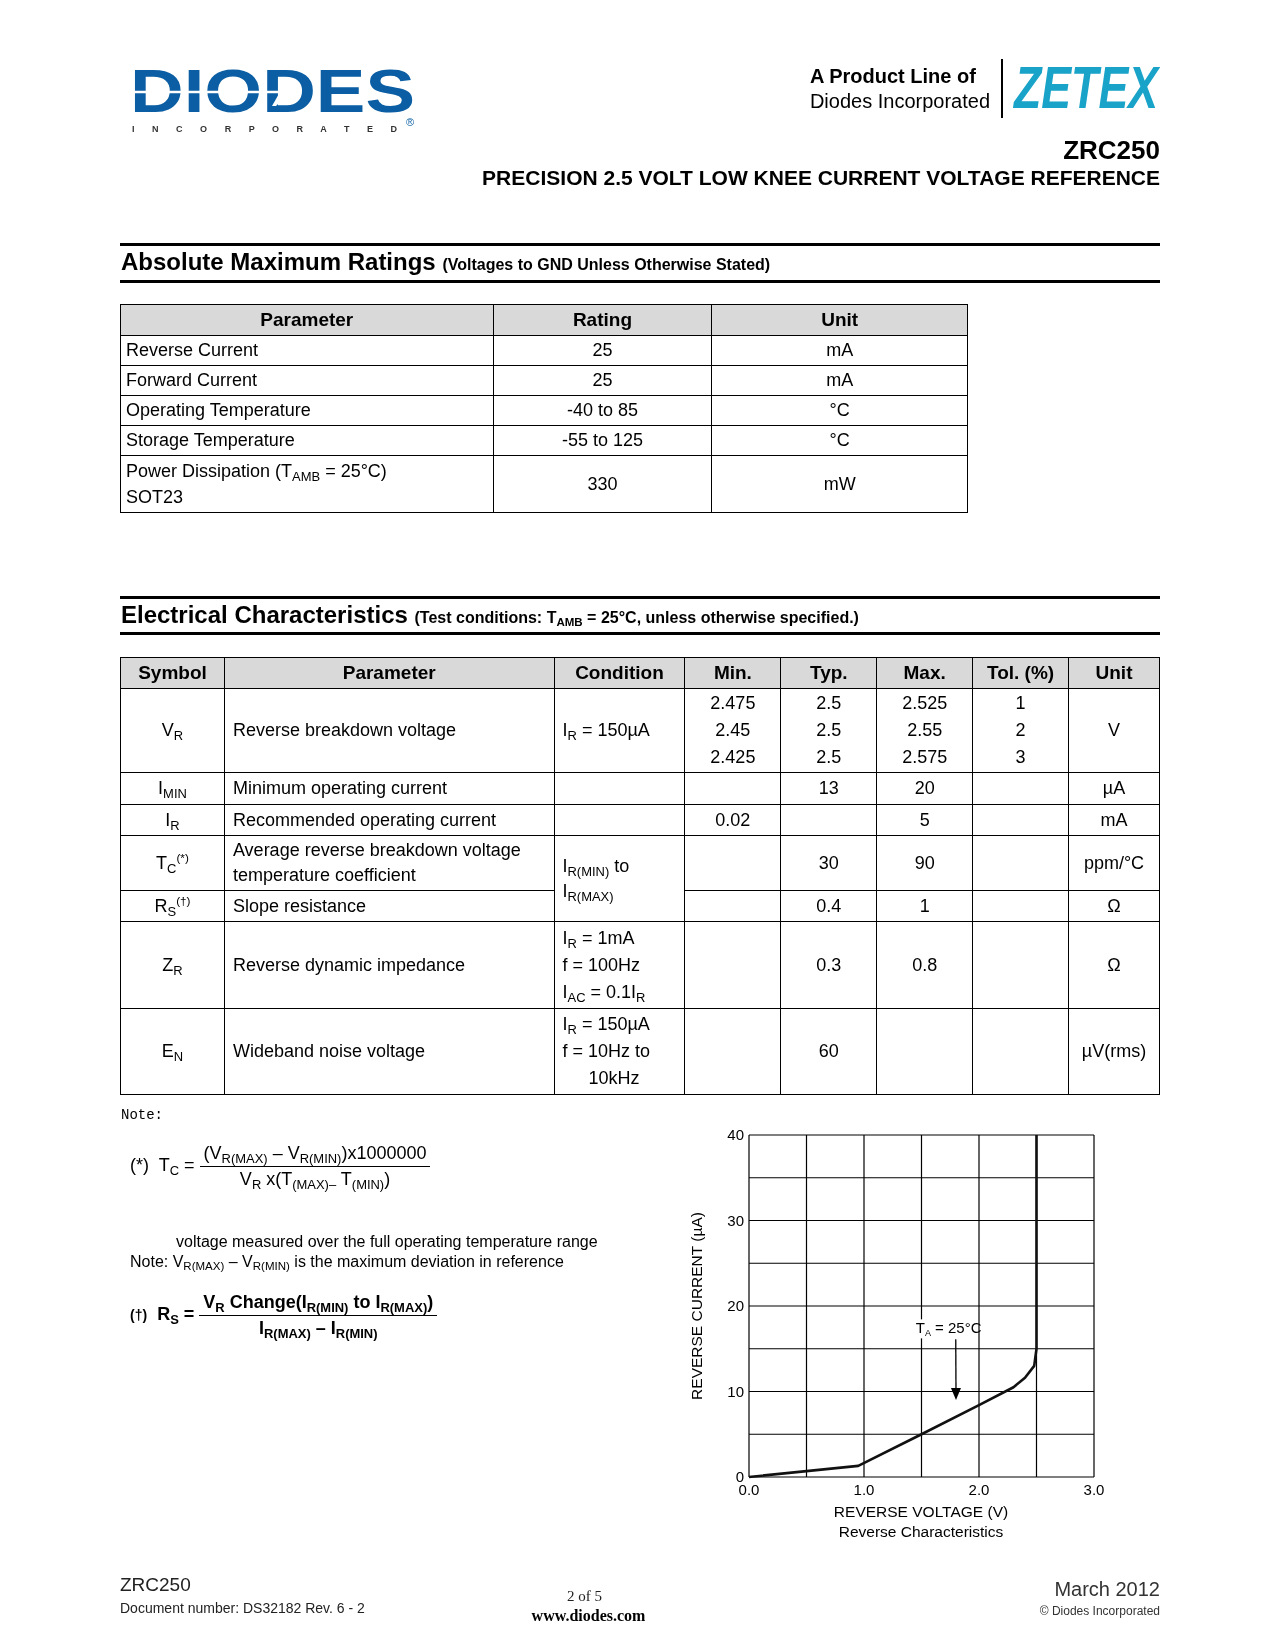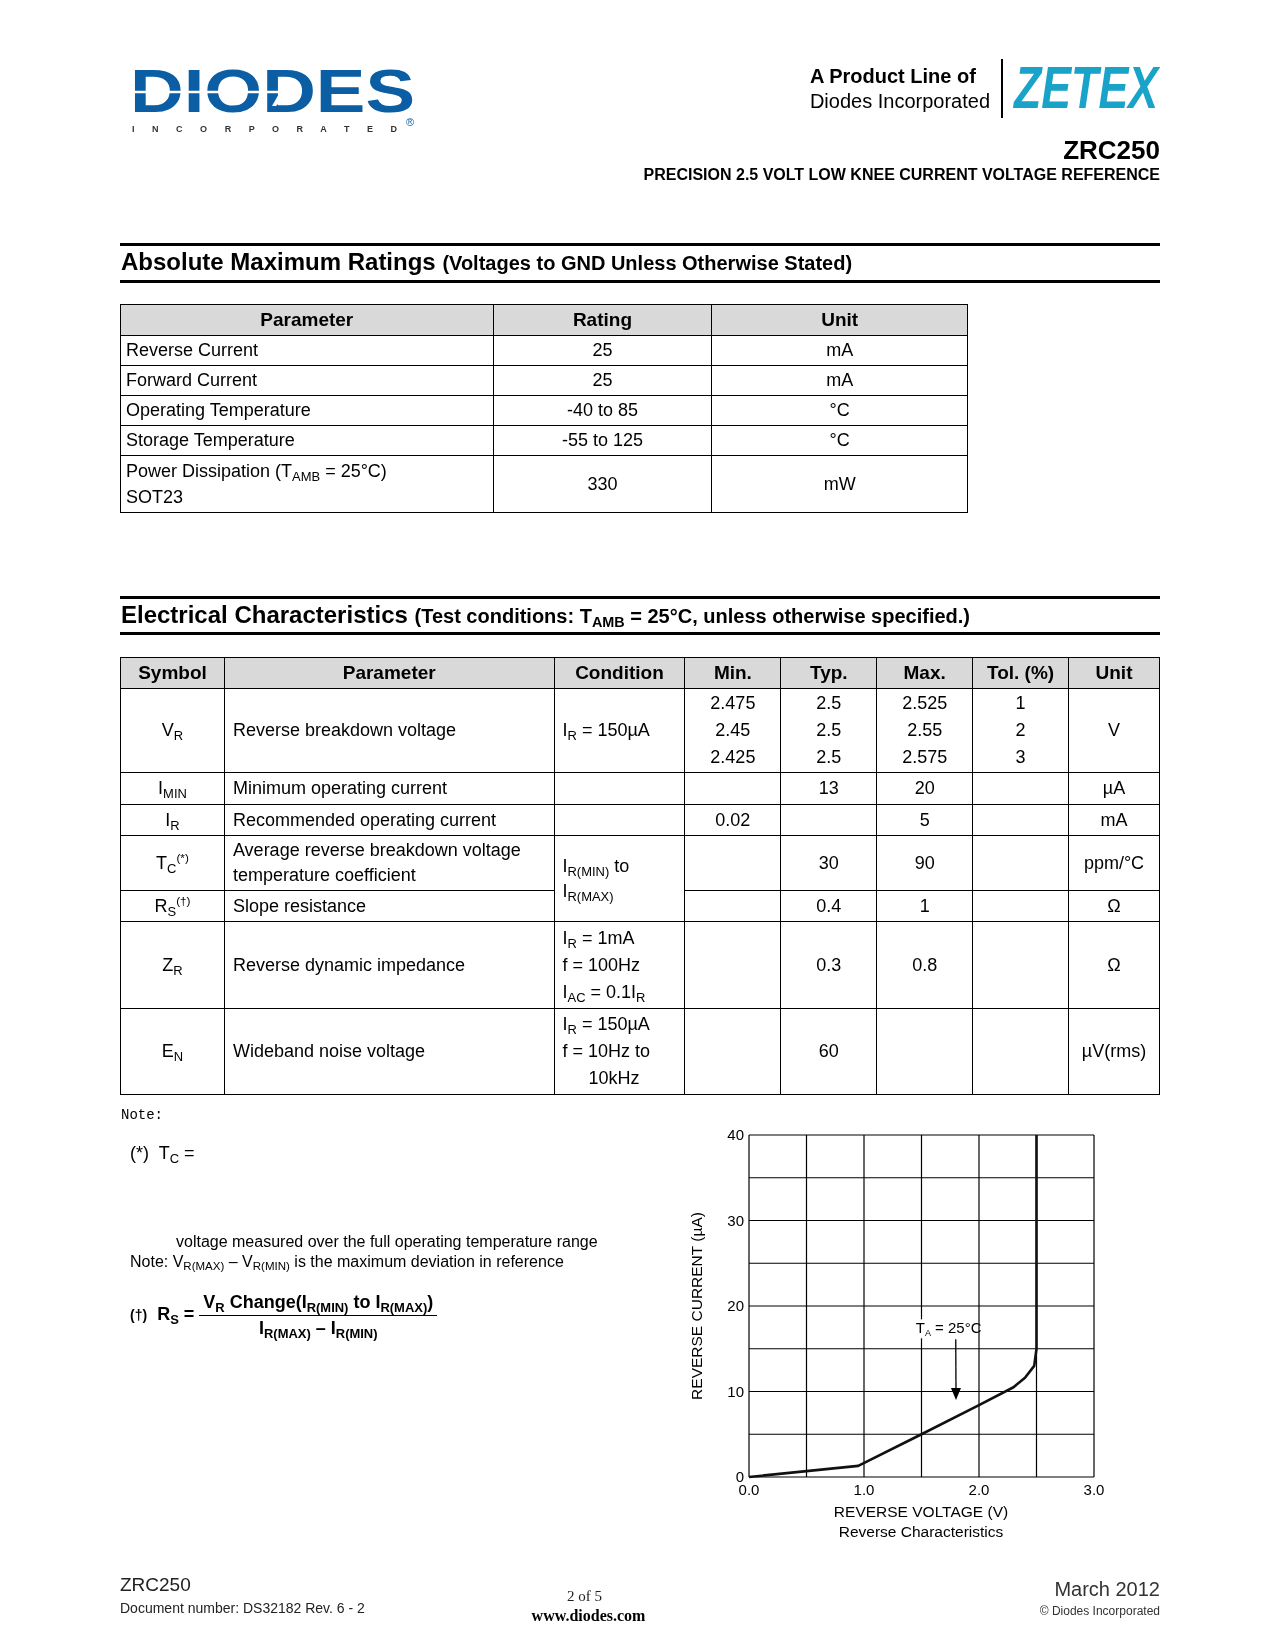--- a/index.html
+++ b/index.html
@@ -9,26 +9,26 @@
   sub { font-size:0.72em; vertical-align:-0.3em; line-height:0; }
   sup { font-size:0.65em; vertical-align:0.6em; line-height:0; }
 
   
   #diodes-logo { left:130px; top:60px; width:300px; height:80px; }
   #product-line { right:285px; top:64px; text-align:left; font-size:20px; line-height:25px; }
   #product-line .l1 { font-weight:bold; }
   #vbar { left:1001px; top:59px; width:2px; height:59px; background:#000; }
   #zetex-logo { left:1010px; top:60px; width:150px; height:52px; }
   #part-no { right:115px; top:135px; font-size:26px; font-weight:bold; }
-  #part-title { right:115px; top:166px; font-size:16px; font-weight:bold; }
+  #part-title { right:115px; top:166px; font-size:21px; font-weight:bold; }
 
   
   .rule { left:120px; width:1040px; height:3px; background:#000; }
   .sec-title { left:121px; font-size:24px; font-weight:bold; white-space:nowrap; }
-  .sec-title .sub-note { font-size:20px; }
+  .sec-title .sub-note { font-size:16px; }
 
   
   table { border-collapse:collapse; position:absolute; }
   td, th { border:1px solid #000; font-size:18px; padding:0 5px; }
   th { background:#d9d9d9; font-weight:bold; height:30px; font-size:19px; }
   #amr-table { left:120px; top:304px; width:848px; }
   #amr-table td { height:29px; }
   #amr-table td.c { text-align:center; }
   #ec-table { left:120px; top:657px; width:1040px;padding-left:26px; }
   #ec-table td { text-align:center; }
@@ -270,20 +270,24 @@
     <td>µV(rms)</td>
   </tr>
 </tbody>
   </table>
 
 <div id="note-label" class="abs">Note:</div>
 
 <div id="formula-tc" class="abs formula">
   <span>(*)</span>&nbsp;
   <span>T</span><sub>C</sub><span> =</span>
+  <span class="frac">
+    <div class="num"><span>(V</span><sub>R(MAX)</sub><span> – V</span><sub>R(MIN)</sub><span>)x1000000</span></div>
+    <div class="den"><span>V</span><sub>R</sub><span> x(T</span><sub>(MAX)–</sub><span> T</span><sub>(MIN)</sub><span>)</span></div>
+  </span>
 </div>
 
 <div id="note-vr" class="abs">
   <div style="padding-left:46px;">voltage measured over the full operating temperature range</div>
   <div><span>Note: V</span><sub>R(MAX)</sub><span> – V</span><sub>R(MIN)</sub><span> is the maximum deviation in reference</span></div>
 </div>
 
 <div id="formula-rs" class="abs formula">
   <span style="font-size:14px;">(†)</span>&nbsp;
   <span>R</span><sub>S</sub><span> =</span>

